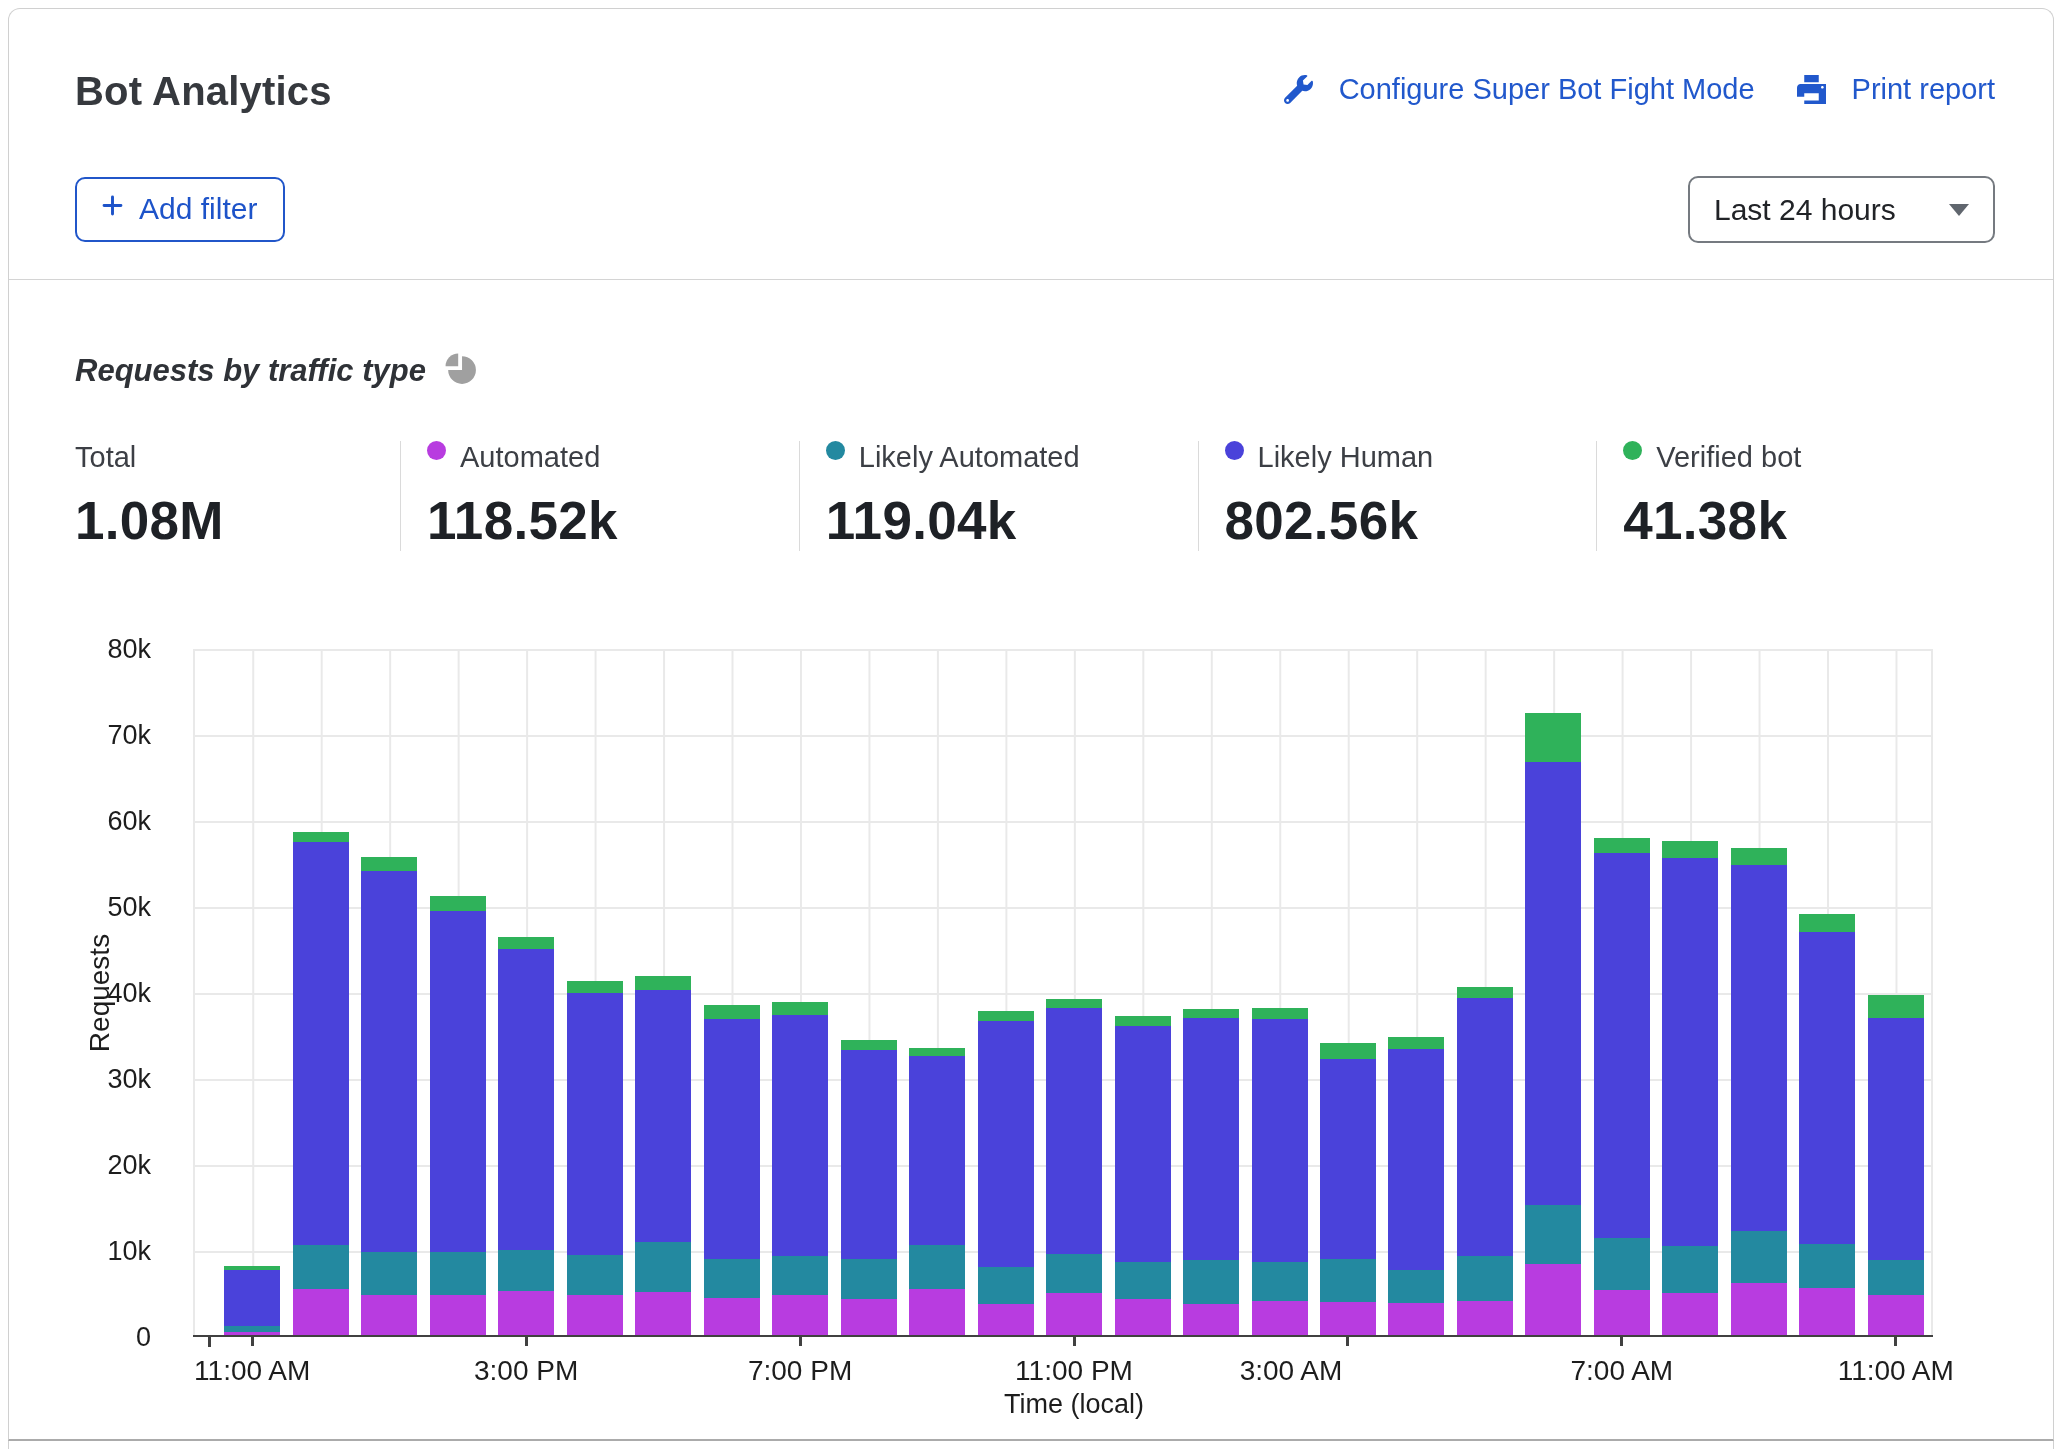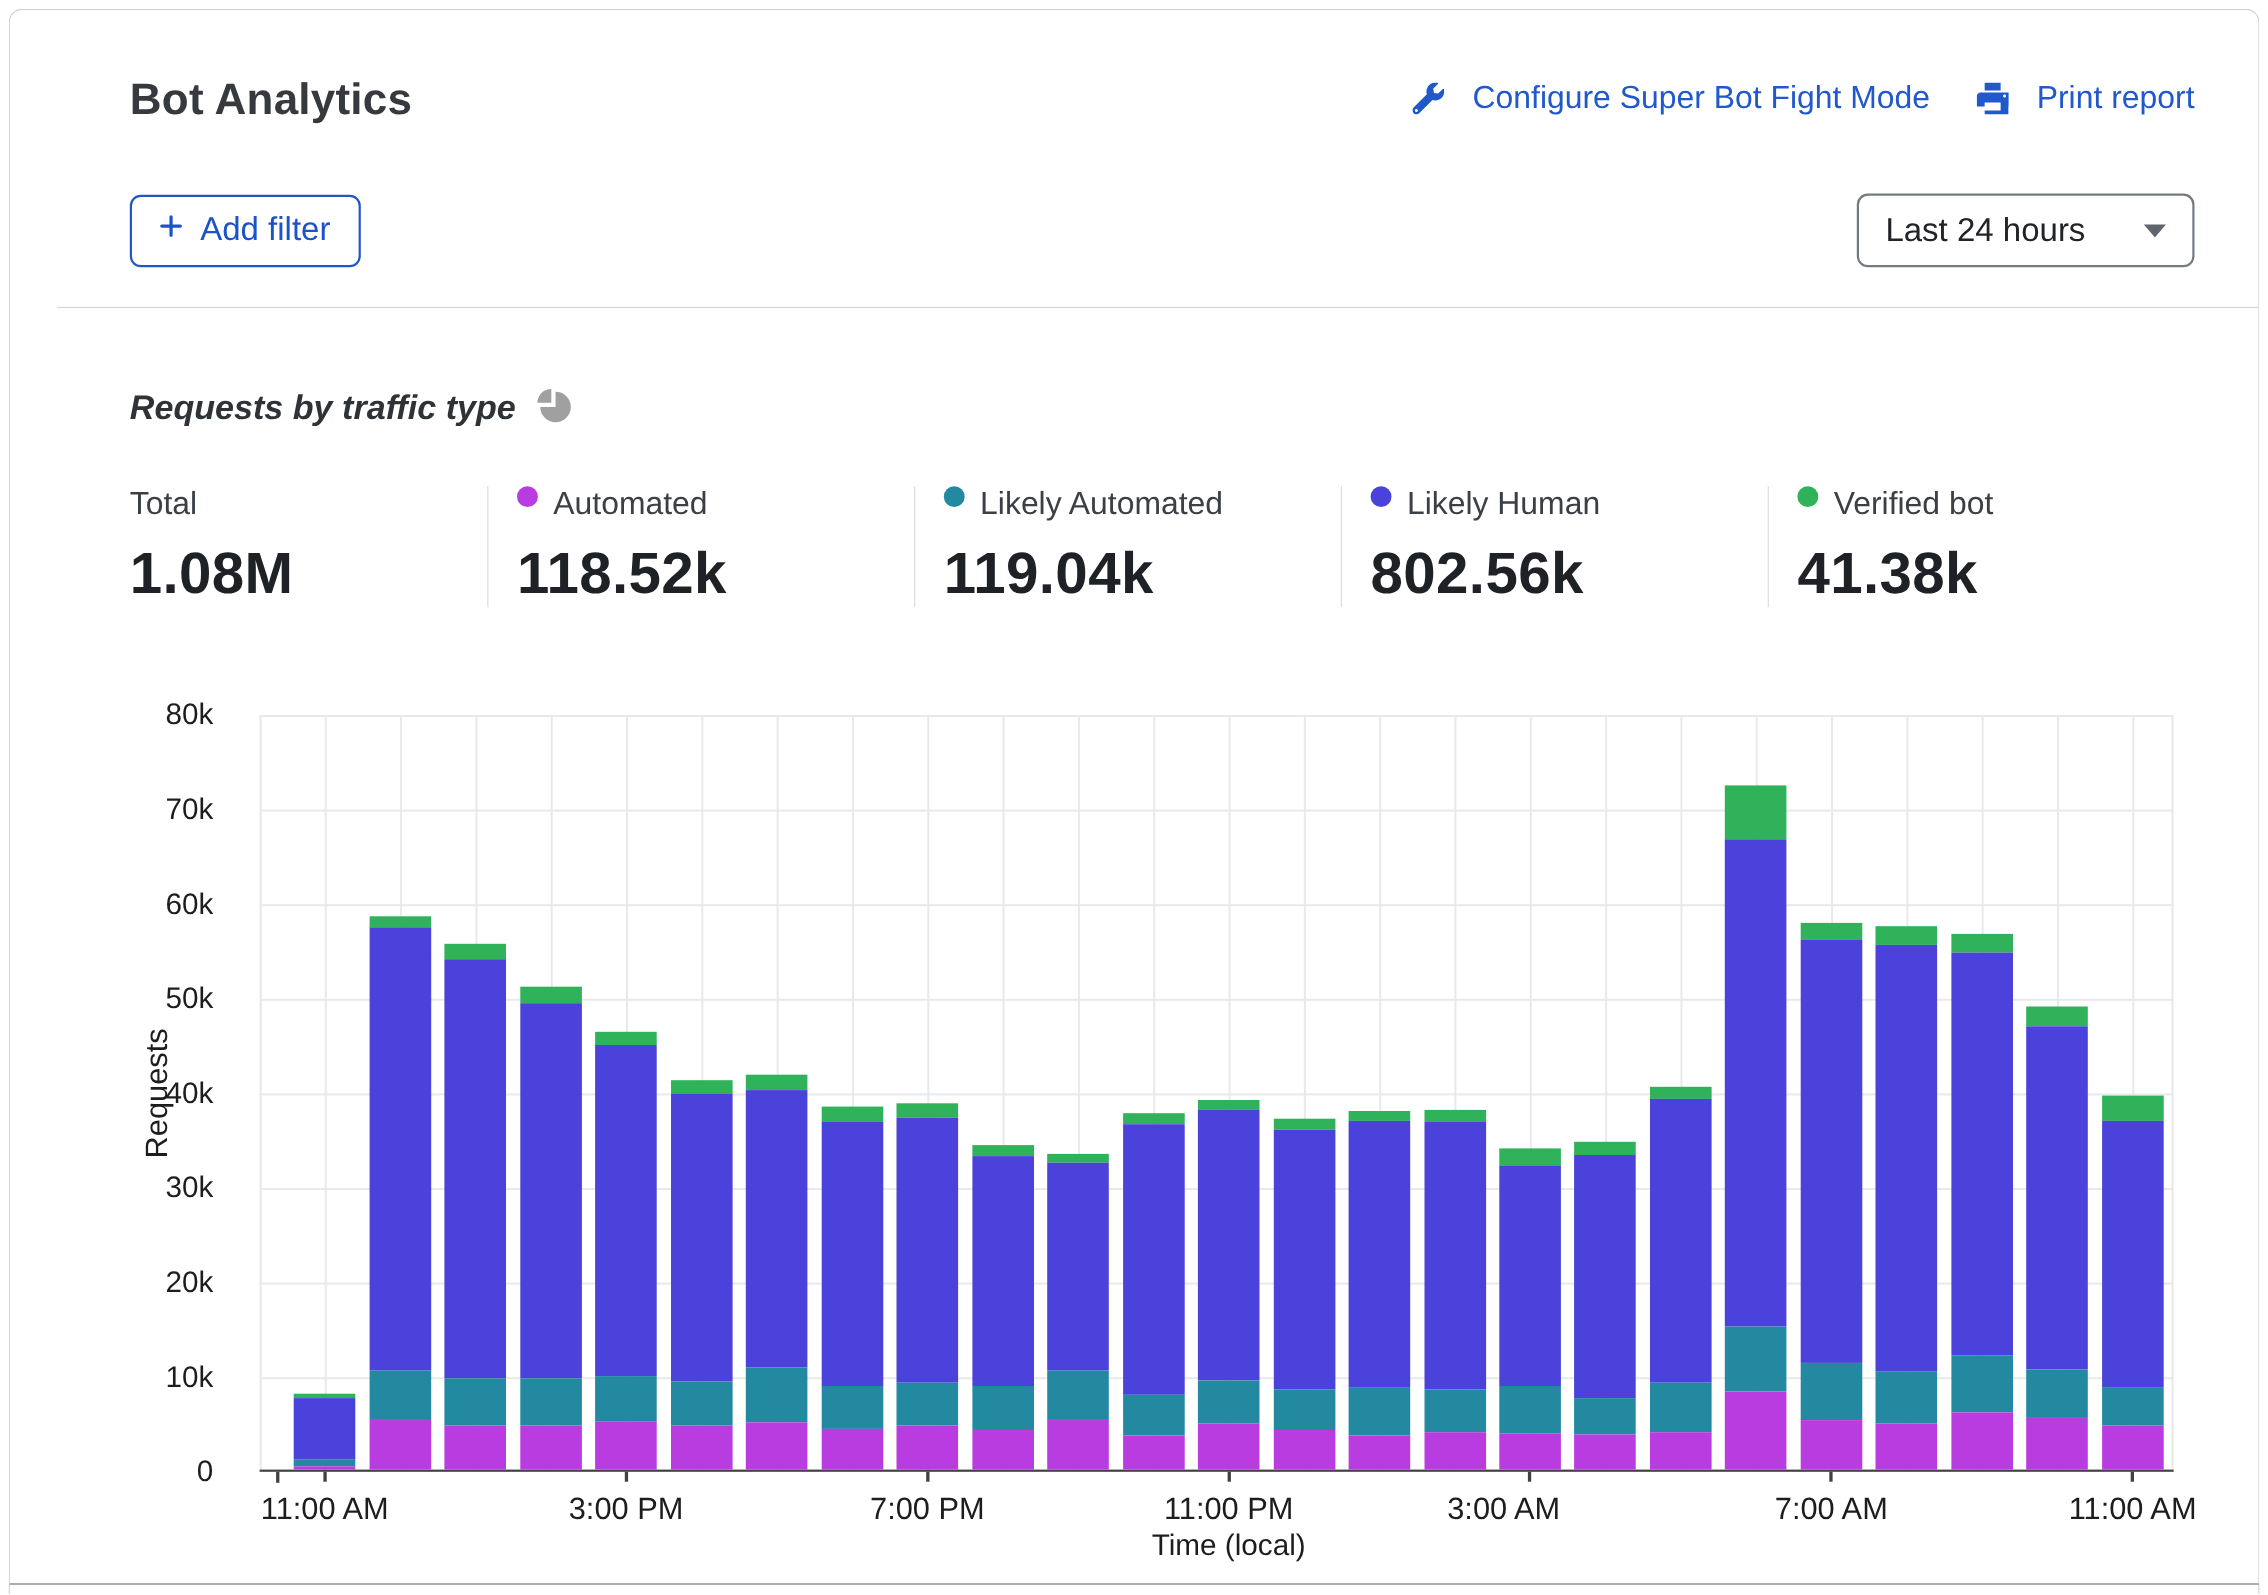--- a/index.html
+++ b/index.html
@@ -11,21 +11,20 @@
     overflow: hidden;
   }
   .page { padding: 8px 8px 0 8px; }
   .card {
     height: 1433px;
     border: 1px solid #d0d0d0;
     border-bottom: 2px solid #ababab;
     border-radius: 12px 12px 0 0;
     background: #fff;
     position: relative;
-    padding-left: 43px;
   }
   .below-strip { height: 8px; margin: 0; border-left: 1px solid #d0d0d0; border-right: 1px solid #d0d0d0; background:#fff; }
 
   
   .header-row { display: flex; justify-content: space-between; align-items: flex-start; padding: 60px 58px 0 66px; }
   .page-title { font-size: 40px; font-weight: 600; color: #36393e; letter-spacing: .2px; }
   .header-links { display: flex; gap: 42px; align-items: center; margin-top: 4px; }
   .hlink { display: inline-flex; align-items: center; gap: 26px; font-size: 29px; color: #2158cc; cursor: pointer; }
   .hlink svg { display: block; }
 
@@ -396,21 +395,21 @@
         <div class="x-axis-title">Time (local)</div>
       <div class="xtick" style="left: 57.74px;"></div>
           <div class="xlab" style="left: 59.24px;">11:00 AM</div>
           <div class="xtick" style="left: 331.66px;"></div>
           <div class="xlab" style="left: 333.16px;">3:00 PM</div>
           <div class="xtick" style="left: 605.58px;"></div>
           <div class="xlab" style="left: 607.08px;">7:00 PM</div>
           <div class="xtick" style="left: 879.5px;"></div>
           <div class="xlab" style="left: 881px;">11:00 PM</div>
           <div class="xtick" style="left: 1153.42px;"></div>
-          <div class="xlab" style="left: 1131px;">3:00 AM</div>
+          <div class="xlab" style="left: 1098px;">3:00 AM</div>
           <div class="xtick" style="left: 1427.34px;"></div>
           <div class="xlab" style="left: 1428.84px;">7:00 AM</div>
           <div class="xtick" style="left: 1701.26px;"></div>
           <div class="xlab" style="left: 1702.76px;">11:00 AM</div>
         </div>
     </div>
 
   </div>
   <div class="below-strip"></div>
 </div>

